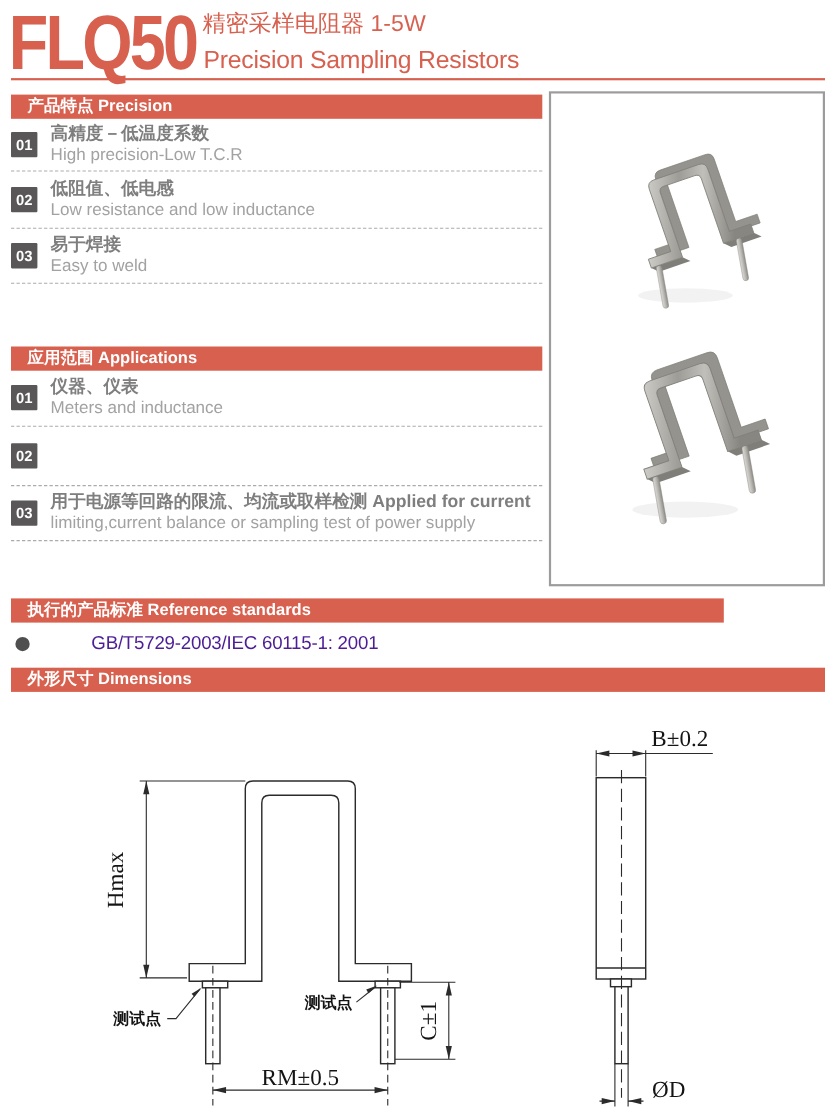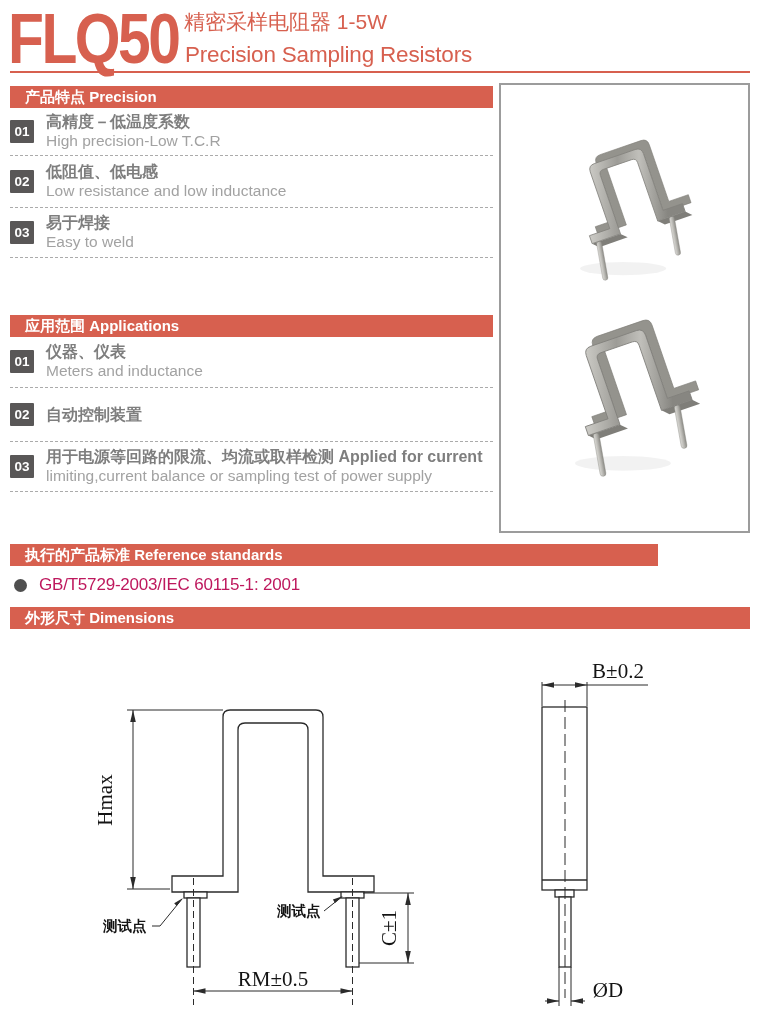--- a/index.html
+++ b/index.html
@@ -33,21 +33,21 @@
          font-size:13.5px;font-weight:bold;display:flex;align-items:center;justify-content:center;
          border-radius:1px;}
   .rtext{display:flex;flex-direction:column;justify-content:center;}
   .cn{font-size:16px;color:#7e7e7e;line-height:18px;font-weight:bold;}
   .en{font-size:15.5px;color:#a2a2a2;line-height:19px;}
 
   
   .standards-row{position:absolute;left:10px;top:574px;width:740px;height:22px;
                  display:flex;align-items:center;gap:12px;padding-left:4px;box-sizing:border-box;}
   .bullet{width:13px;height:13px;border-radius:50%;background:#4f4f4f;}
-  .std-text{font-size:17px;color:#be185d;letter-spacing:-0.2px;}
+  .std-text{font-size:17px;color:#4c1d95;letter-spacing:-0.2px;margin-left:44px;}
 
   
   .product-box{position:absolute;left:499px;top:83px;width:251px;height:450px;
                border:2px solid #9c9c9c;background:#fff;box-sizing:border-box;
                display:flex;flex-direction:column;align-items:center;justify-content:center;gap:34px;}
 
   
   .drawing{position:absolute;left:0;top:640px;}
   .ln{stroke:#2b2b2b;stroke-width:1.3;fill:none;}
   .wf{stroke:#2b2b2b;stroke-width:1.3;fill:#fff;}
@@ -98,21 +98,20 @@
     <div class="row h52">
       <div class="badge">01</div>
       <div class="rtext">
         <div class="cn">仪器、仪表</div>
         <div class="en">Meters and inductance</div>
       </div>
     </div>
     <div class="row h54">
       <div class="badge">02</div>
       <div class="rtext">
-        <div class="cn">自动控制装置</div>
       </div>
     </div>
     <div class="row h50">
       <div class="badge">03</div>
       <div class="rtext">
         <div class="cn">用于电源等回路的限流、均流或取样检测 Applied for current</div>
         <div class="en">limiting,current balance or sampling test of power supply</div>
       </div>
     </div>
   </div>

